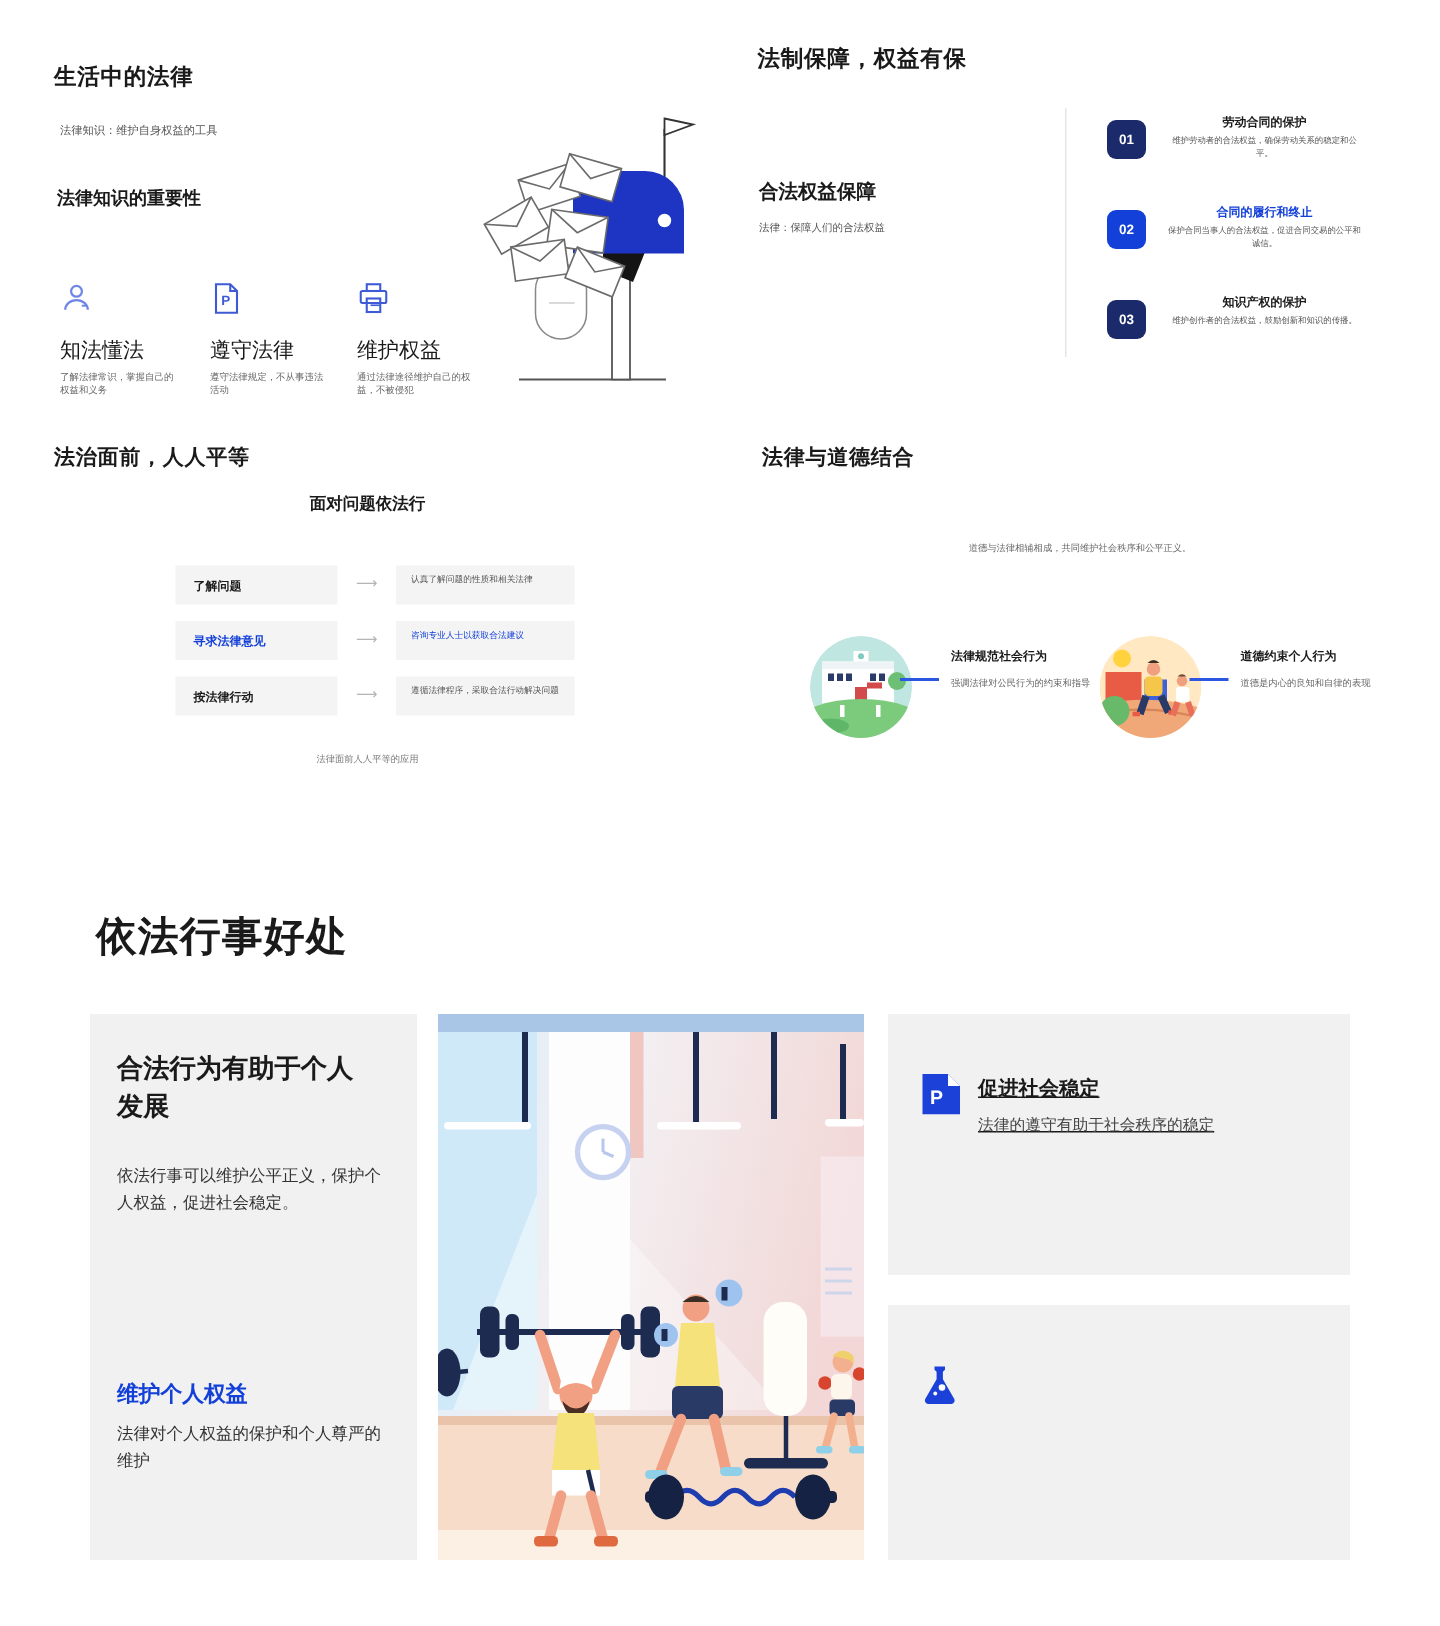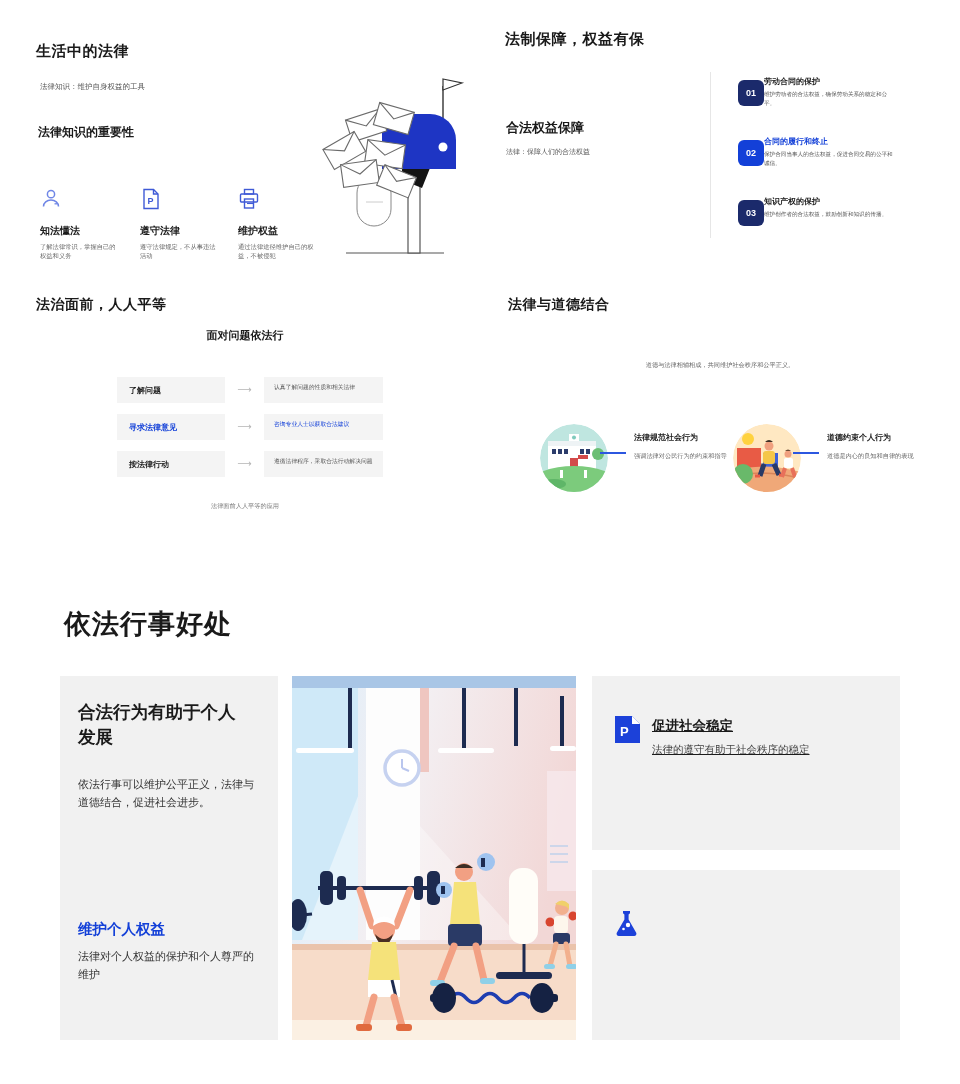--- a/index.html
+++ b/index.html
@@ -9,33 +9,33 @@
   .abs { position:absolute; }
 
   
   .slide-title { font-size:15px; font-weight:bold; letter-spacing:.5px; }
 
   
   .s1-sub { font-size:7.5px; color:#555; }
   .s1-head { font-size:12px; font-weight:bold; }
   .feat { width:92px; }
   .feat .ic { display:block; margin-bottom:10px; }
-  .feat .t { font-size:10px; font-weight:bold; margin-bottom:4px; }
+  .feat .t { font-size:14px; font-weight:normal; margin-bottom:4px; }
   .feat .d { font-size:6.3px; color:#666; line-height:1.5; width:76px; }
 
   
   .s2-head { font-size:13px; font-weight:bold; }
   .s2-sub  { font-size:7px; color:#555; margin-top:6px; }
   .vdiv { width:1px; background:#e6e6e6; }
   .numitem { display:flex; }
   .numbox { width:26px; height:26px; border-radius:6px; color:#fff; font-size:9px; font-weight:bold;
             display:flex; align-items:center; justify-content:center; flex:0 0 auto; }
   .numbox.navy { background:#1b2a6b; }
   .numbox.blue { background:#1340d8; }
-  .numitem .txt { margin-top:-4px; width:130px; }
+  .numitem .txt { margin-left:14px; margin-top:-4px; width:130px;text-align:center; }
   .numitem .t { font-size:8px; font-weight:bold; margin-bottom:3px; }
   .numitem .t.hl { color:#1340d8; }
   .numitem .d { font-size:5.6px; color:#555; line-height:1.6; }
 
   
   .s3-head { font-size:11px; font-weight:bold; text-align:center; }
   .steps { display:flex; flex-direction:column; }
   .step { display:flex; align-items:flex-start; margin-bottom:11px; }
   .step .label { width:108px; height:26px; background:#f4f4f4; display:flex; align-items:center;
                  padding-left:12px; font-size:8px; font-weight:bold; flex:0 0 auto; }
@@ -277,21 +277,21 @@
         <div class="d">道德是内心的良知和自律的表现</div>
       </div>
     </div>
   </section>
 
   <section class="abs" style="left:0;top:555px;width:960px;height:549px;">
     <div class="abs s5-title" style="left:64px;top:51px;">依法行事好处</div>
 
     <div class="abs gcard" style="left:60px;top:121px;width:218px;height:364px;">
       <div class="abs lc-title" style="left:18px;top:24px;width:170px;">合法行为有助于个人发展</div>
-      <div class="abs lc-desc" style="left:18px;top:100px;width:182px;">依法行事可以维护公平正义，法律与道德结合，促进社会进步。</div>
+      <div class="abs lc-desc" style="left:18px;top:100px;width:182px;">依法行事可以维护公平正义，保护个人权益，促进社会稳定。</div>
       <div class="abs lc-sub" style="left:18px;top:244px;">维护个人权益</div>
       <div class="abs lc-desc" style="left:18px;top:272px;width:178px;">法律对个人权益的保护和个人尊严的维护</div>
     </div>
 
     <div class="abs" style="left:292px;top:121px;width:284px;height:364px;">
       <svg width="284" height="364" viewBox="0 0 284 364">
         <defs>
           <linearGradient id="gymbg" x1="0" y1="0" x2="1" y2="0.3">
             <stop offset="0" stop-color="#dceefb"></stop>
               <stop offset="0.45" stop-color="#f3eff2"></stop>

